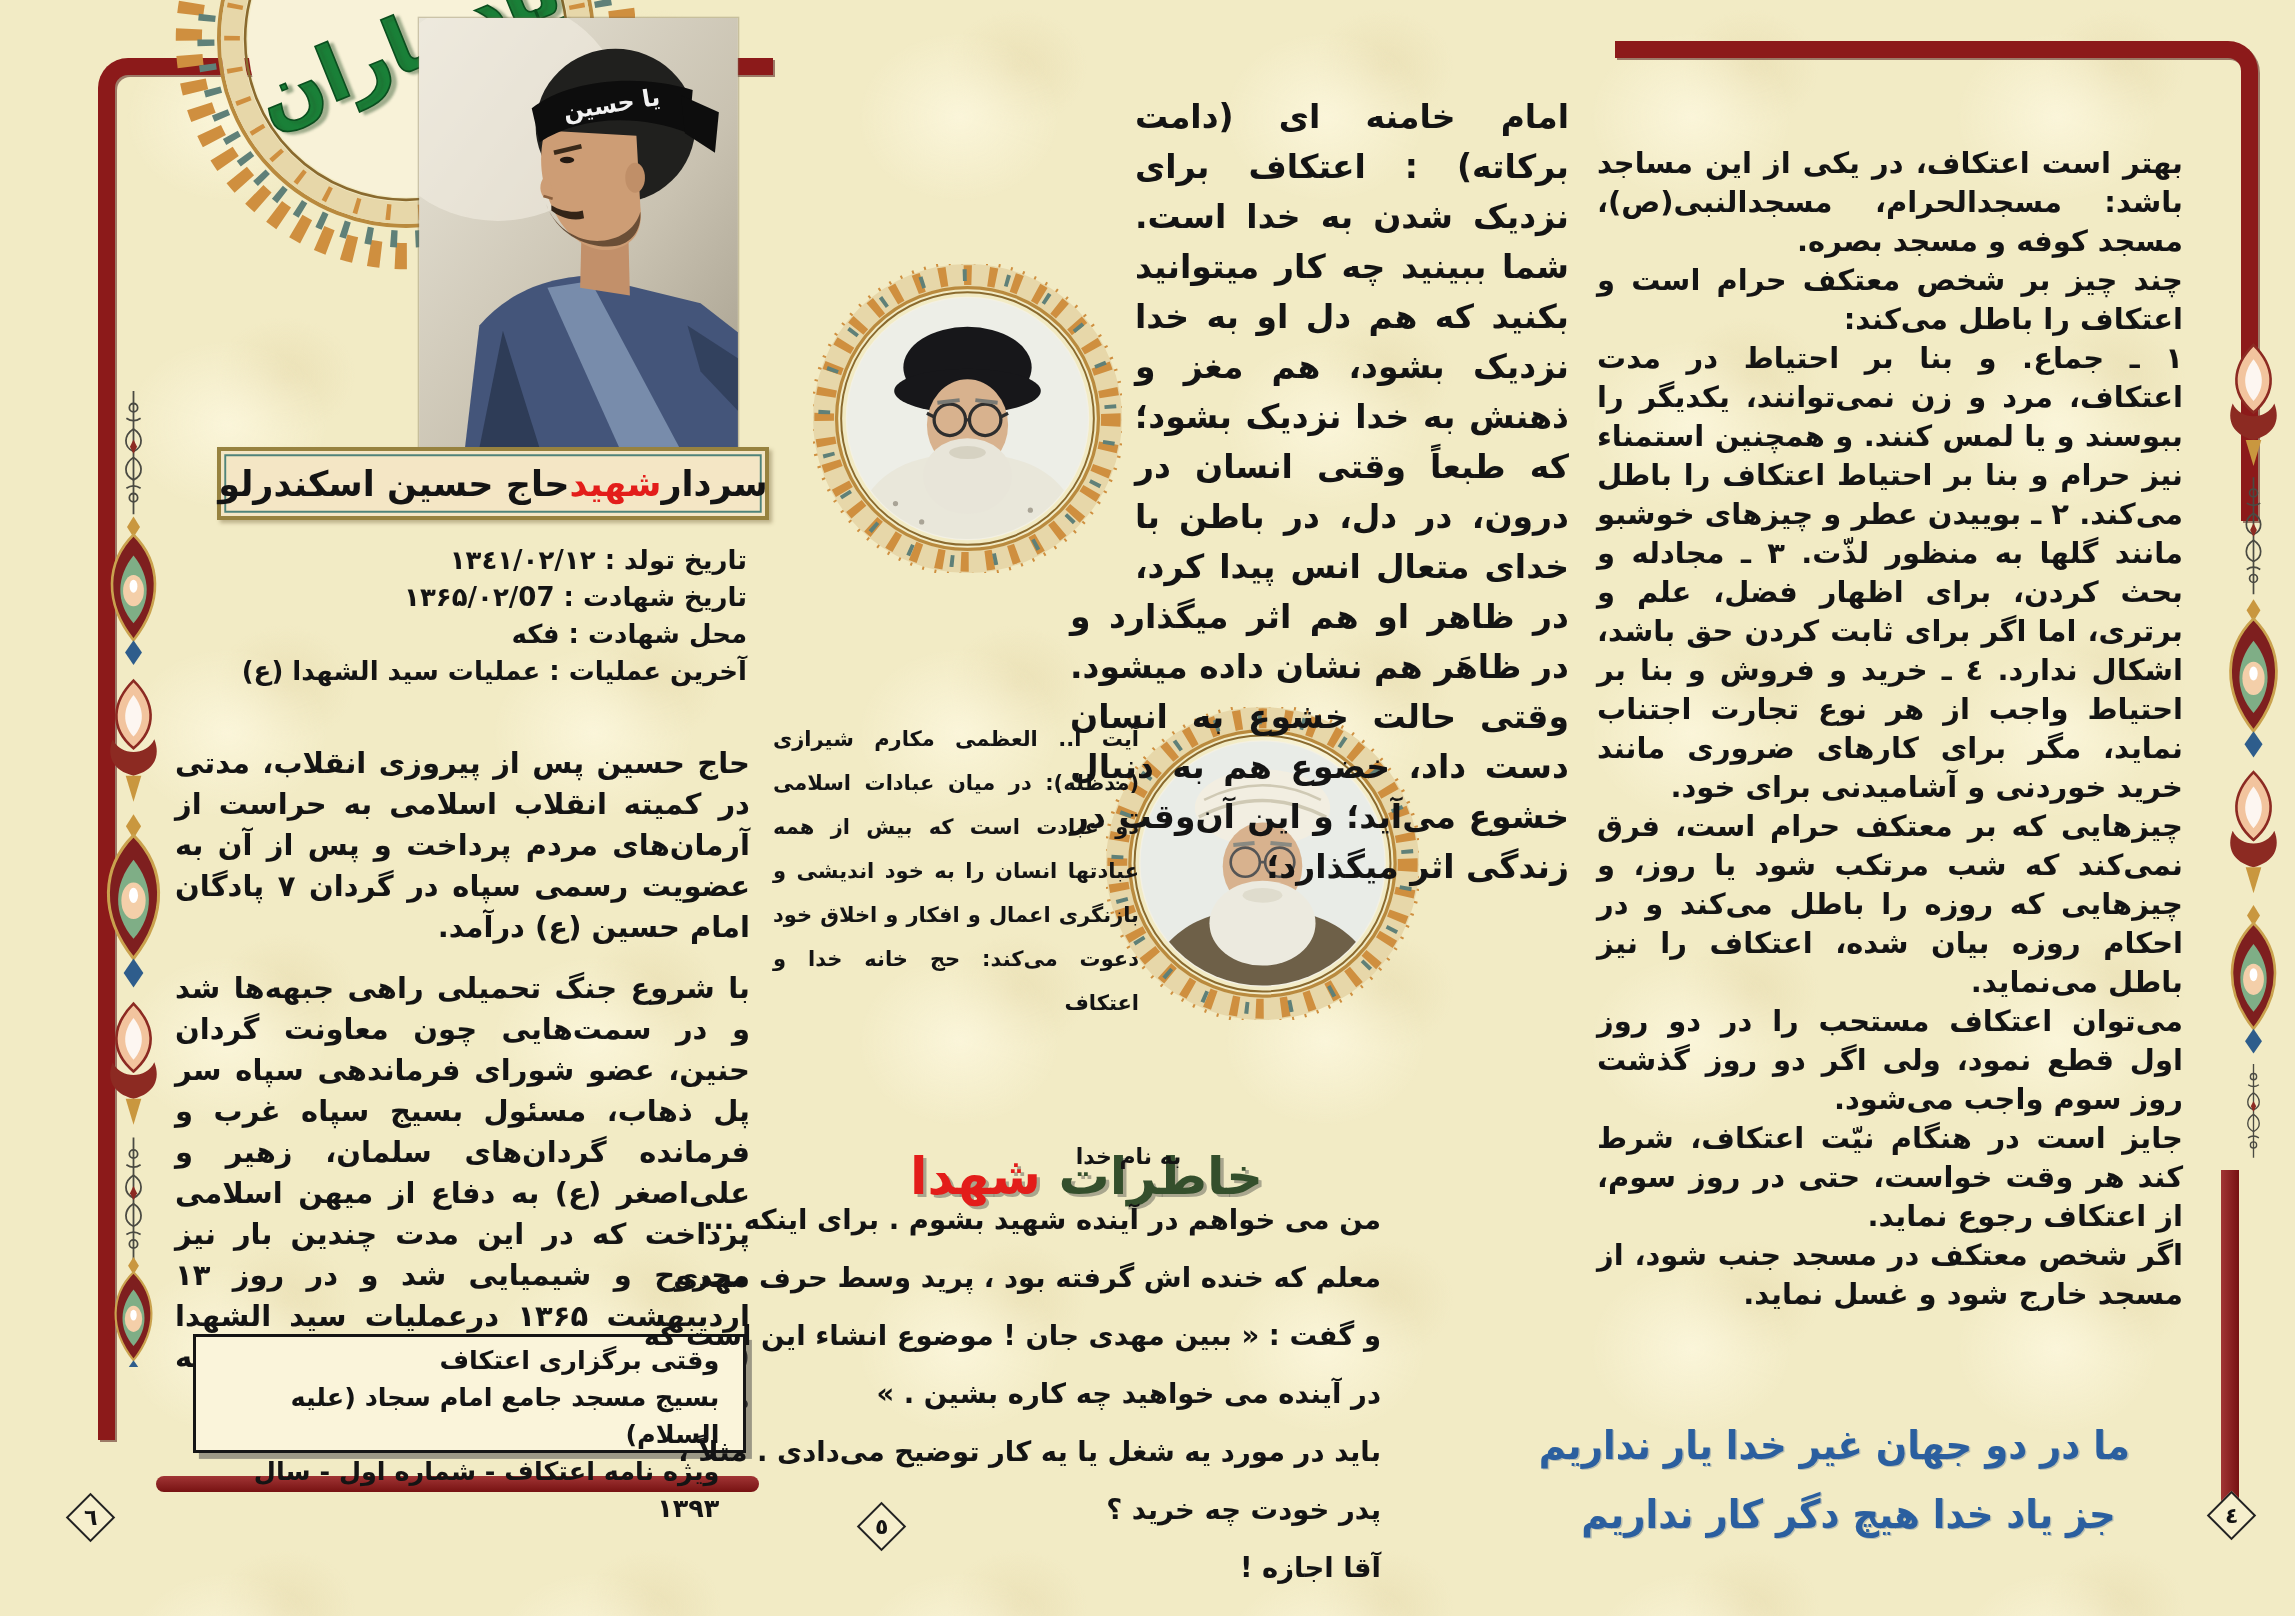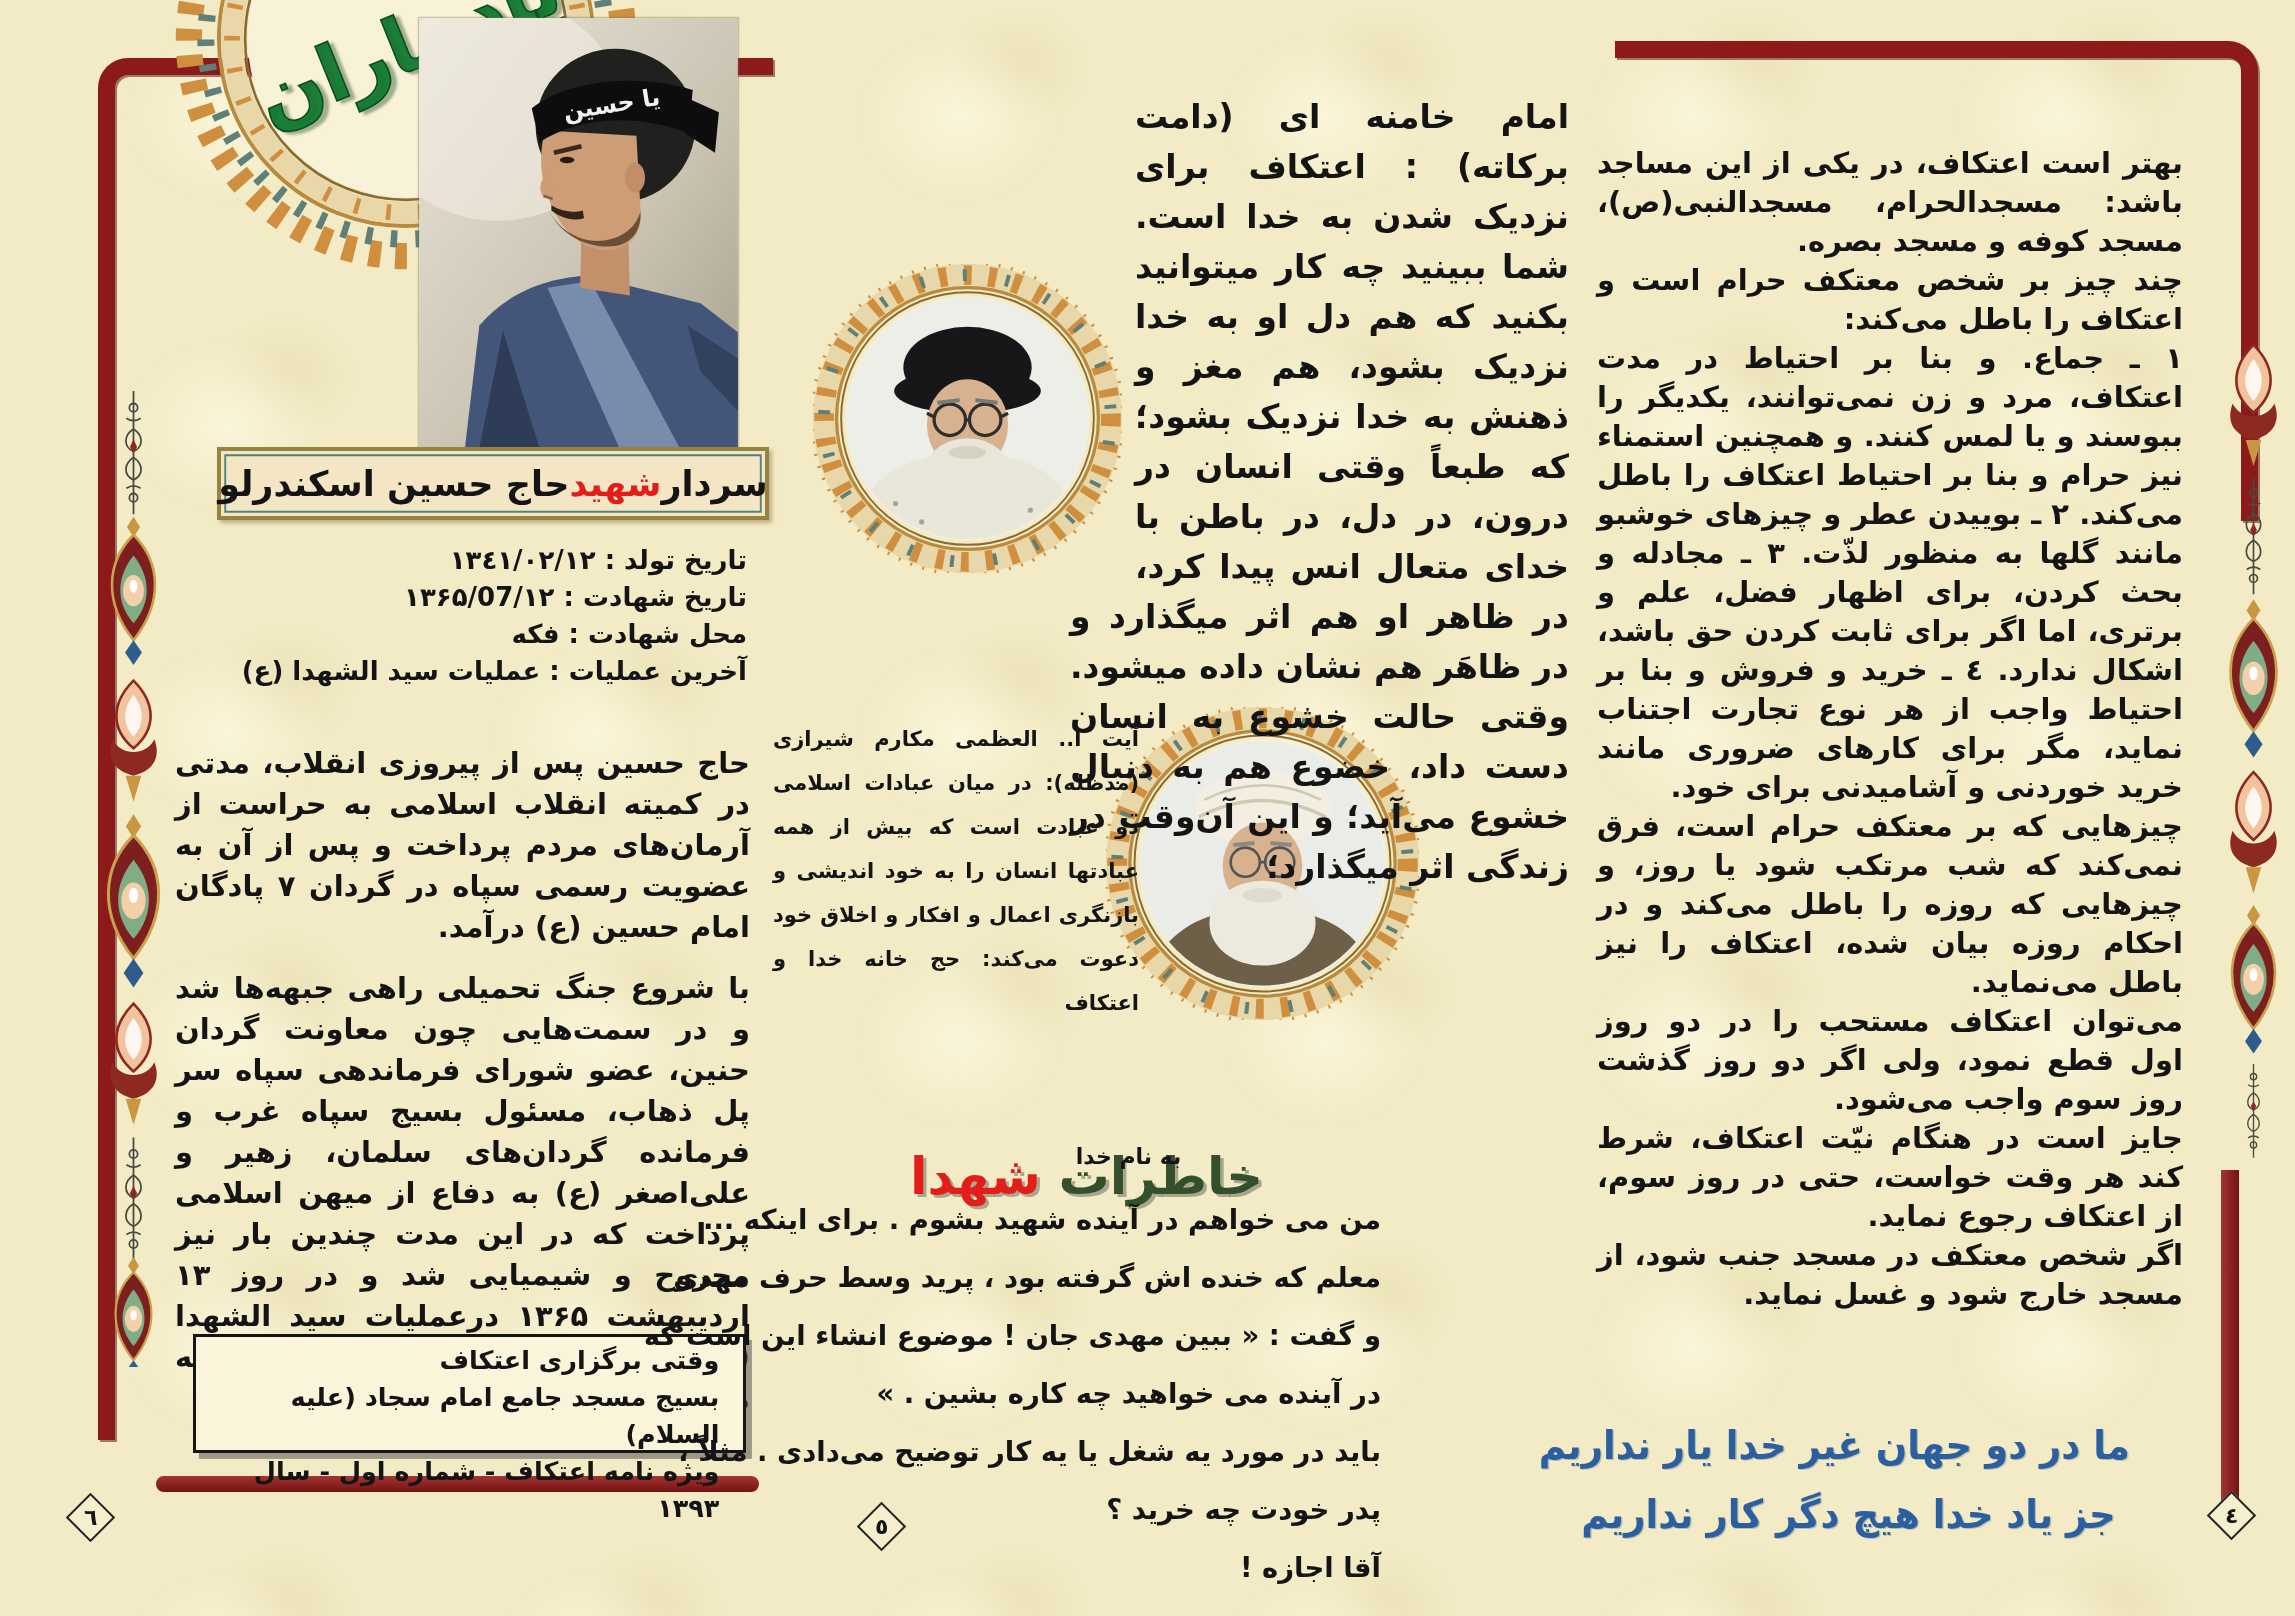--- a/index.html
+++ b/index.html
@@ -180,21 +180,21 @@
   </svg>
 
   <div class="abs caption">
     <span>سردار </span>
     <span class="red">شهید</span>
     <span> حاج حسین اسکندرلو</span>
   </div>
 
   <div class="abs details">
     <div>تاریخ تولد : ۱۳٤۱/۰۲/۱۲</div>
-    <div>تاریخ شهادت : ۱۳۶۵/07/۱۲</div>
+    <div>تاریخ شهادت : ۱۳۶۵/۰۲/07</div>
     <div>محل شهادت : فکه</div>
     <div>آخرین عملیات : عملیات سید الشهدا (ع)</div>
   </div>
 
   <div class="abs bio">
     <p>حاج حسین  پس از پیروزی انقلاب، مدتی در کمیته انقلاب اسلامی به حراست از آرمان‌های مردم پرداخت و پس از آن به عضویت رسمی سپاه در گردان ۷ پادگان امام حسین (ع) درآمد.</p>
     <p>با شروع جنگ تحمیلی راهی جبهه‌ها شد و در سمت‌هایی چون معاونت گردان حنین، عضو شورای فرماندهی سپاه سر پل ذهاب، مسئول بسیج سپاه غرب و فرمانده گردان‌های سلمان، زهیر و علی‌اصغر (ع) به دفاع از میهن اسلامی پرداخت که در این مدت چندین بار نیز مجروح و شیمیایی شد و در روز ۱۳ اردیبهشت ۱۳۶۵ درعملیات سید الشهدا (ع) منطقه فکه بر اثر اصابت گلوله مستقیم دوشکا دوباره متولد شد.</p>
   </div>
 
   <div class="abs footer-box">

